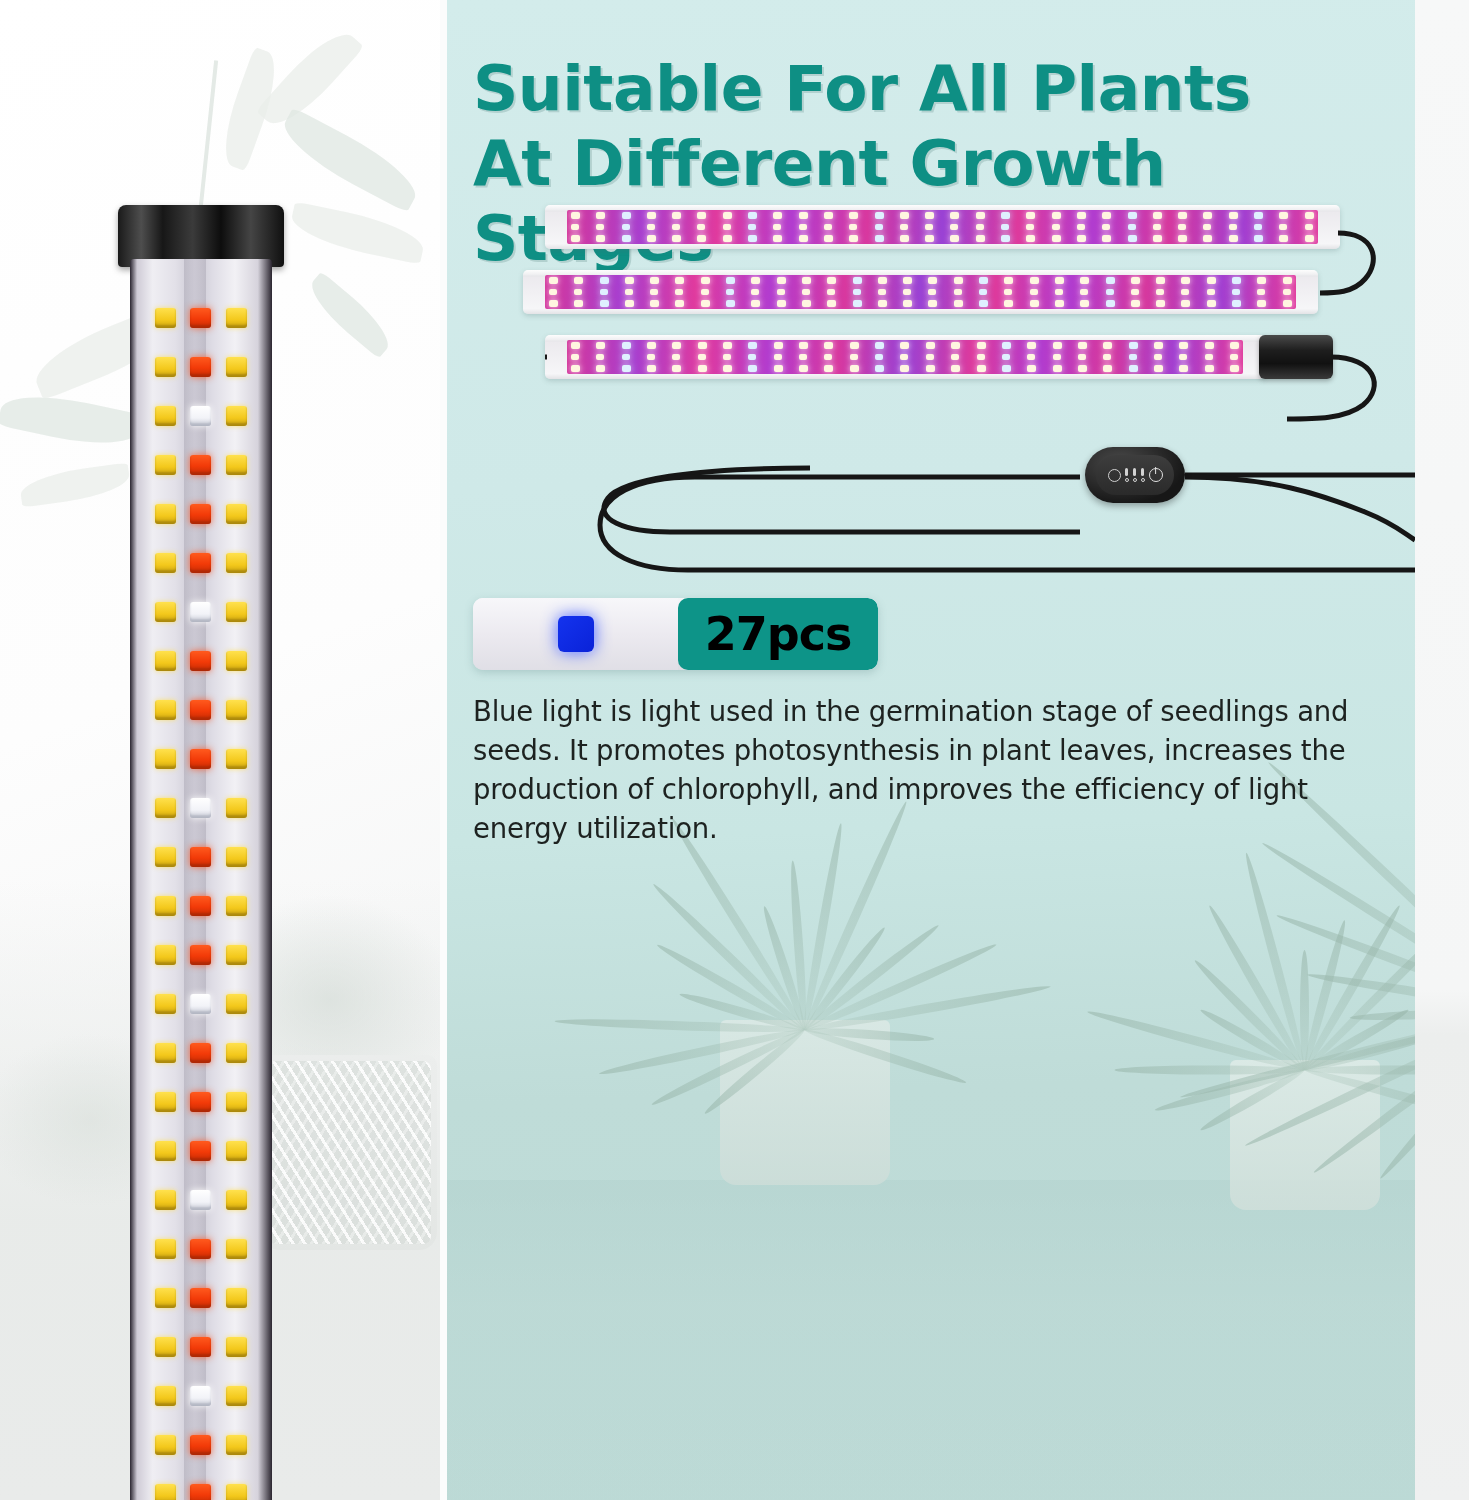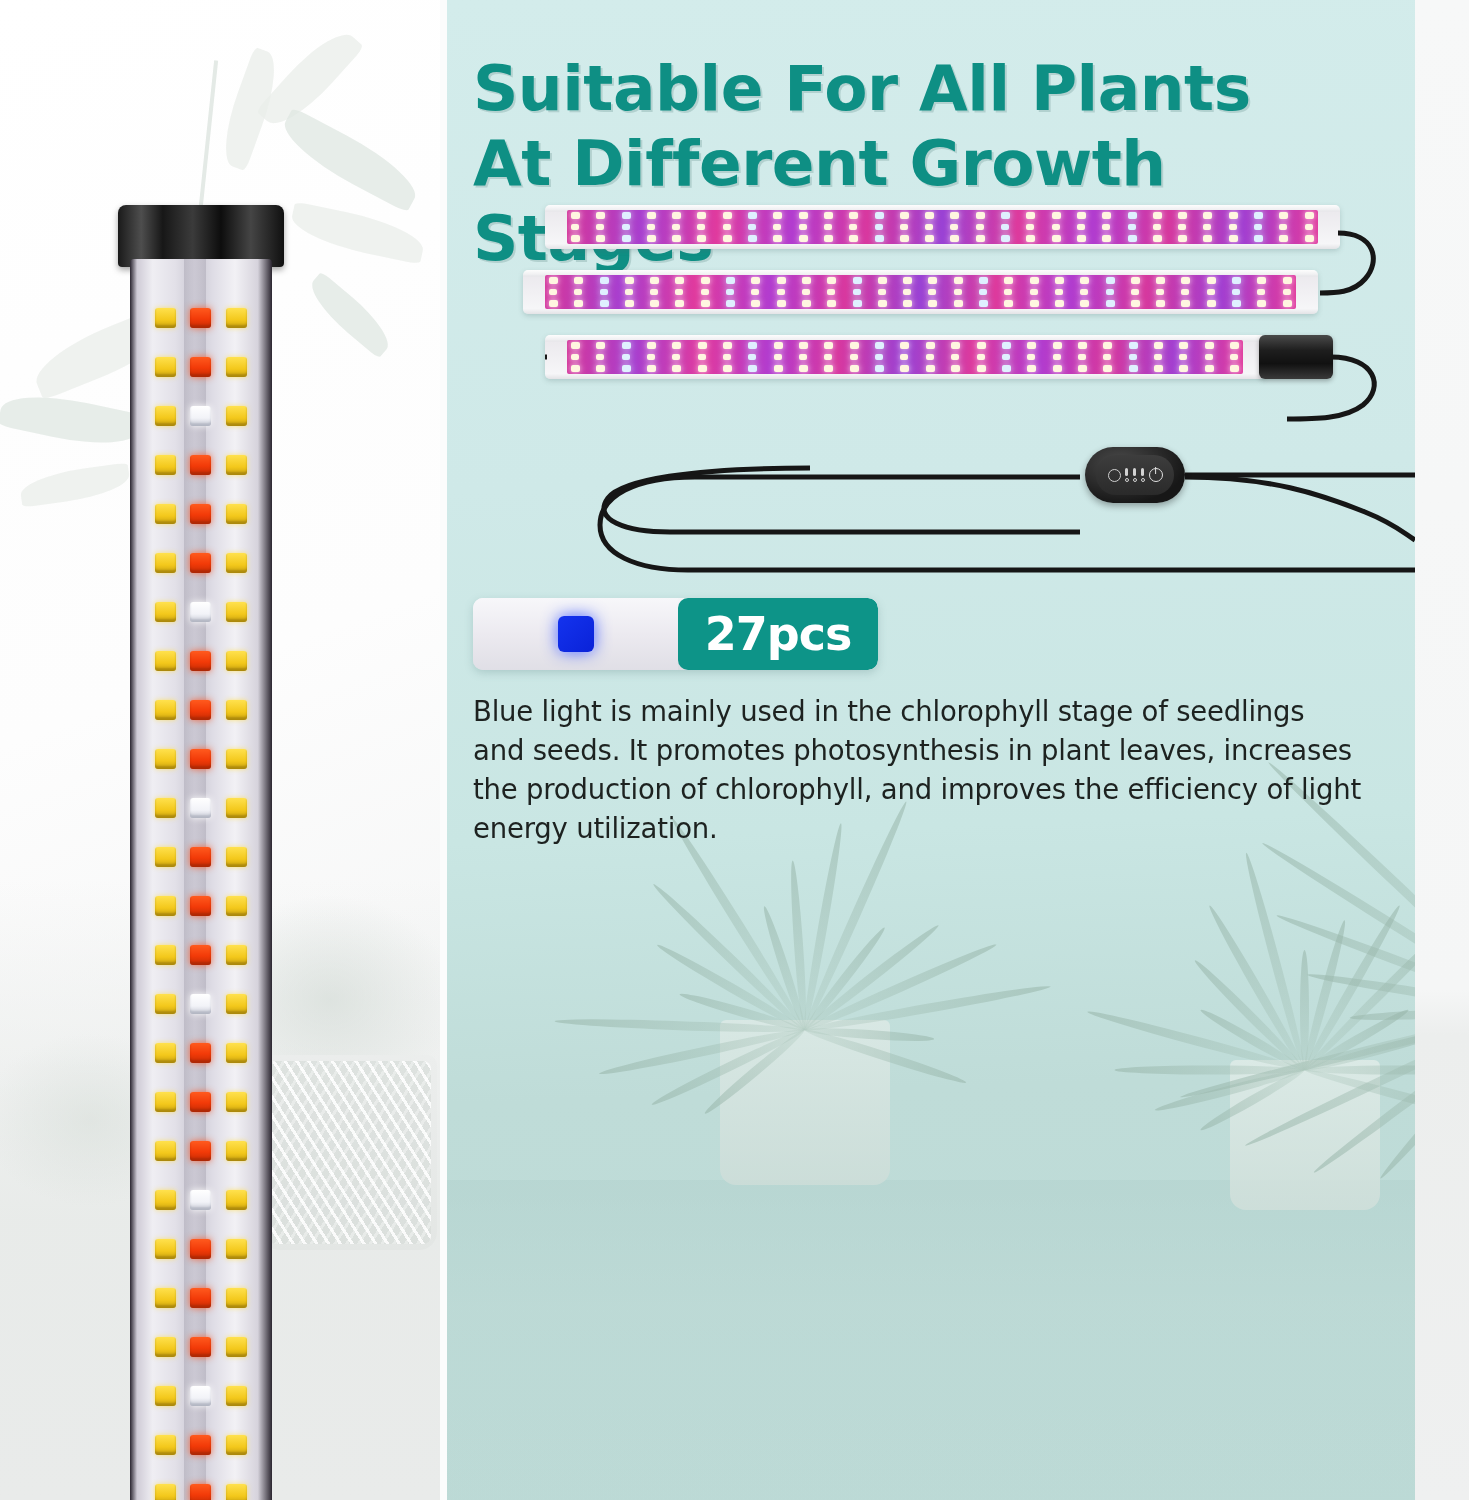--- a/index.html
+++ b/index.html
@@ -166,21 +166,21 @@
   }
   .chipbar-left{
     width:205px; height:100%; display:flex; align-items:center; justify-content:center;
     background:linear-gradient(180deg,#f7f7fa 0%,#eceaf0 50%,#e0dfe6 100%);
   }
   .chip{ width:36px; height:36px; border-radius:6px; }
   .chip.blue{ background:linear-gradient(135deg,#1433ee,#0a22d8); box-shadow:0 0 16px rgba(40,70,255,.85), 0 0 4px #fff;}
   .chip.red{ background:linear-gradient(135deg,#ff4a14,#f02d04); box-shadow:0 0 16px rgba(255,70,20,.85), 0 0 4px #fff;}
   .chip.yellow{ background:linear-gradient(135deg,#ffd600,#e8bc00); box-shadow:0 0 16px rgba(255,214,0,.85), 0 0 4px #fff;}
   .pcs{
-    flex:1; height:100%; background:#0d9488; color:#ffffff;
+    flex:1; height:100%; background:#0d9488; color:#000000;
     display:flex; align-items:center; justify-content:center;
     font-size:46px; font-weight:bold; letter-spacing:-1px;
     font-family:"DejaVu Sans", sans-serif;
     border-radius:10px;
   }
   .desc{
     margin-top:22px; color:#1d2220; font-size:27.5px; line-height:1.42;
     font-family:"DejaVu Sans", sans-serif; font-weight:400;
     letter-spacing:-0.2px;
     max-width:890px;
@@ -885,21 +885,21 @@
       </div>
     </div>
 
     <div class="feature" style="top:598px;">
       <div class="chipbar">
         <div class="chipbar-left">
           <span class="chip blue"></span>
         </div>
         <div class="pcs">27pcs</div>
       </div>
-      <div class="desc">Blue light is mainly used in the chlorophyll stage of seedlings and seeds. It promotes photosynthesis in plant leaves, increases the production of chlorophyll, and improves the efficiency of light energy utilization.</div>
+      <div class="desc">Blue light is light used in the germination stage of seedlings and seeds. It promotes photosynthesis in plant leaves, increases the production of chlorophyll, and improves the efficiency of light energy utilization.</div>
     </div>
 
     <div class="feature" style="top:913px;">
     </div>
 
     <div class="feature" style="top:1228px;">
     </div>
   </div>
 
   <div class="panel-seam"></div>

